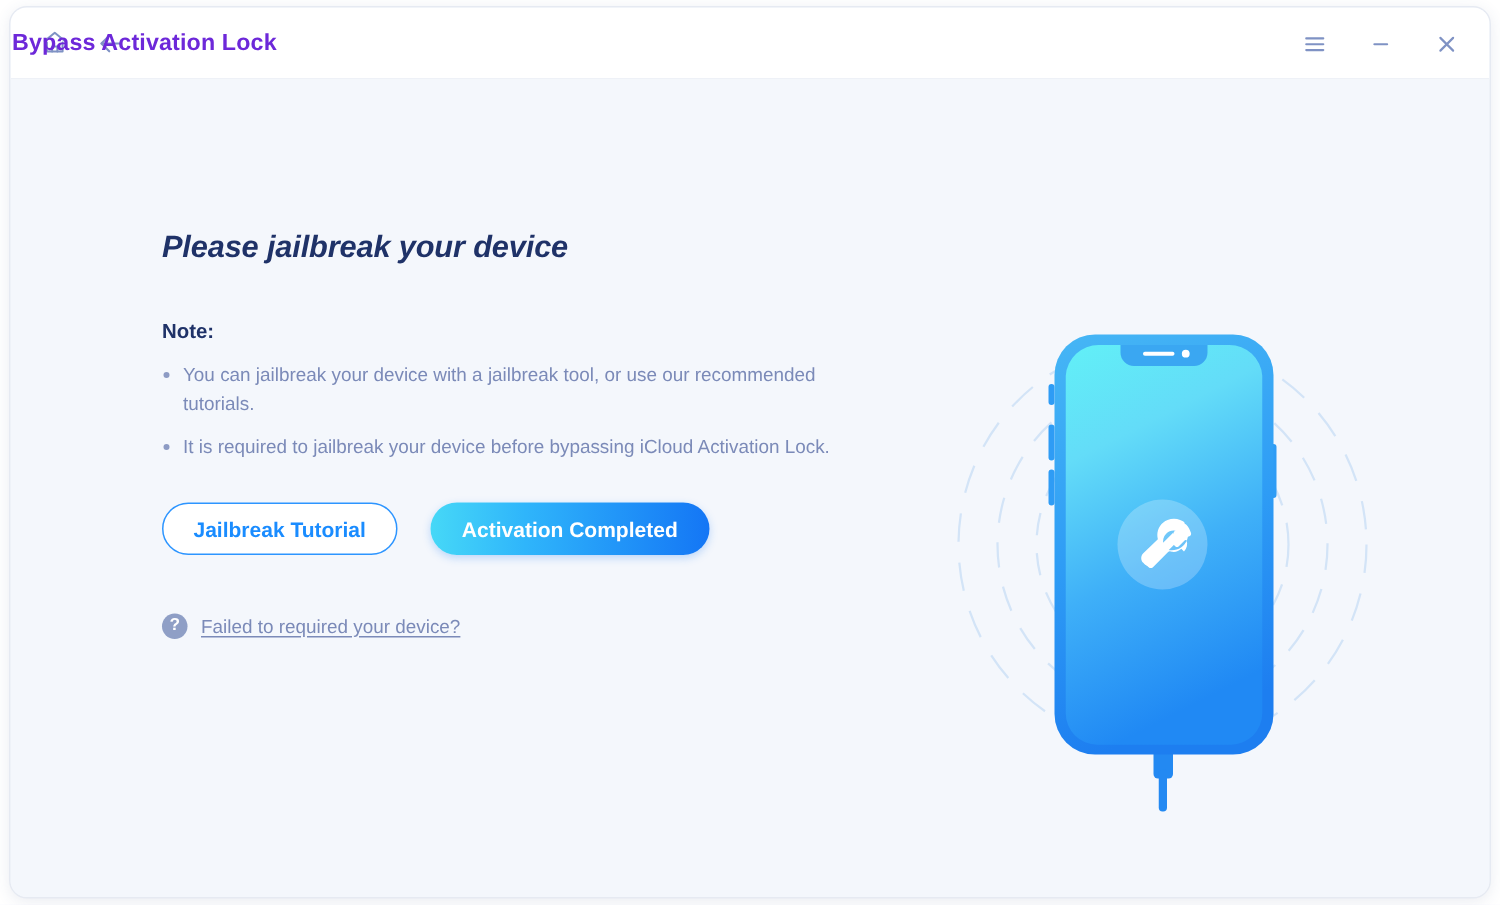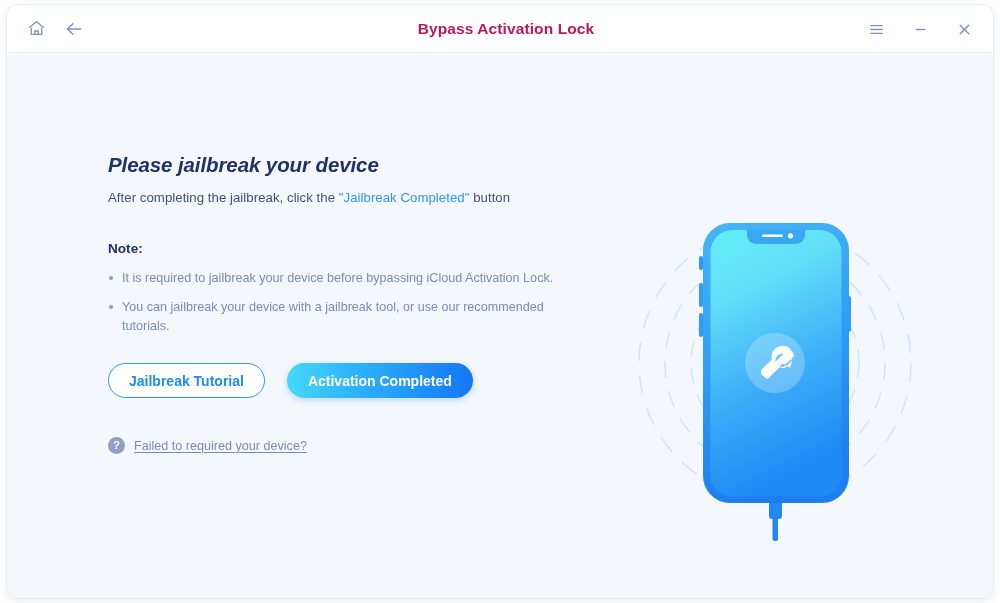--- a/index.html
+++ b/index.html
@@ -55,25 +55,24 @@
   }
   .tb-icon {
     width: 22px; height: 22px;
     display: flex; align-items: center; justify-content: center;
     cursor: pointer;
     color: #7f92c4;
   }
   .tb-icon svg { display: block; }
   .window-title {
     position: absolute;
-    left: 12px; right: 0;
-    text-align: center;
+    left: 1px; right: 0;
     font-size: 15.5px;
     font-weight: bold;
-    color: #be185d;
+    color: #6d28d9;
     letter-spacing: 0.1px;
     pointer-events: none;
   }
 
   
   .content {
     position: relative;
     flex: 1 1 auto;
     background: #f4f7fc;
   }
@@ -241,34 +240,31 @@
       </div>
     </div>
   </div>
 
   <div class="content">
 
     <div class="left-col">
 
       <div class="heading">Please jailbreak your device</div>
 
-      <div class="subheading">
-        <span>After completing the jailbreak, click the </span><span class="hl">"Jailbreak Completed"</span><span> button</span>
-      </div>
 
       <div class="note-title">Note:</div>
 
       <div class="note-list">
         <div class="note-item">
           <span class="dot"></span>
-          <span>It is required to jailbreak your device before bypassing iCloud Activation Lock.</span>
+          <span>You can jailbreak your device with a jailbreak tool, or use our recommended tutorials.</span>
         </div>
         <div class="note-item">
           <span class="dot"></span>
-          <span>You can jailbreak your device with a jailbreak tool, or use our recommended tutorials.</span>
+          <span>It is required to jailbreak your device before bypassing iCloud Activation Lock.</span>
         </div>
       </div>
 
       <div class="btn-row">
         <div class="btn btn-outline">Jailbreak Tutorial</div>
         <div class="btn btn-primary">Activation Completed</div>
       </div>
 
       <div class="help-row">
         <span class="help-icon">?</span>

